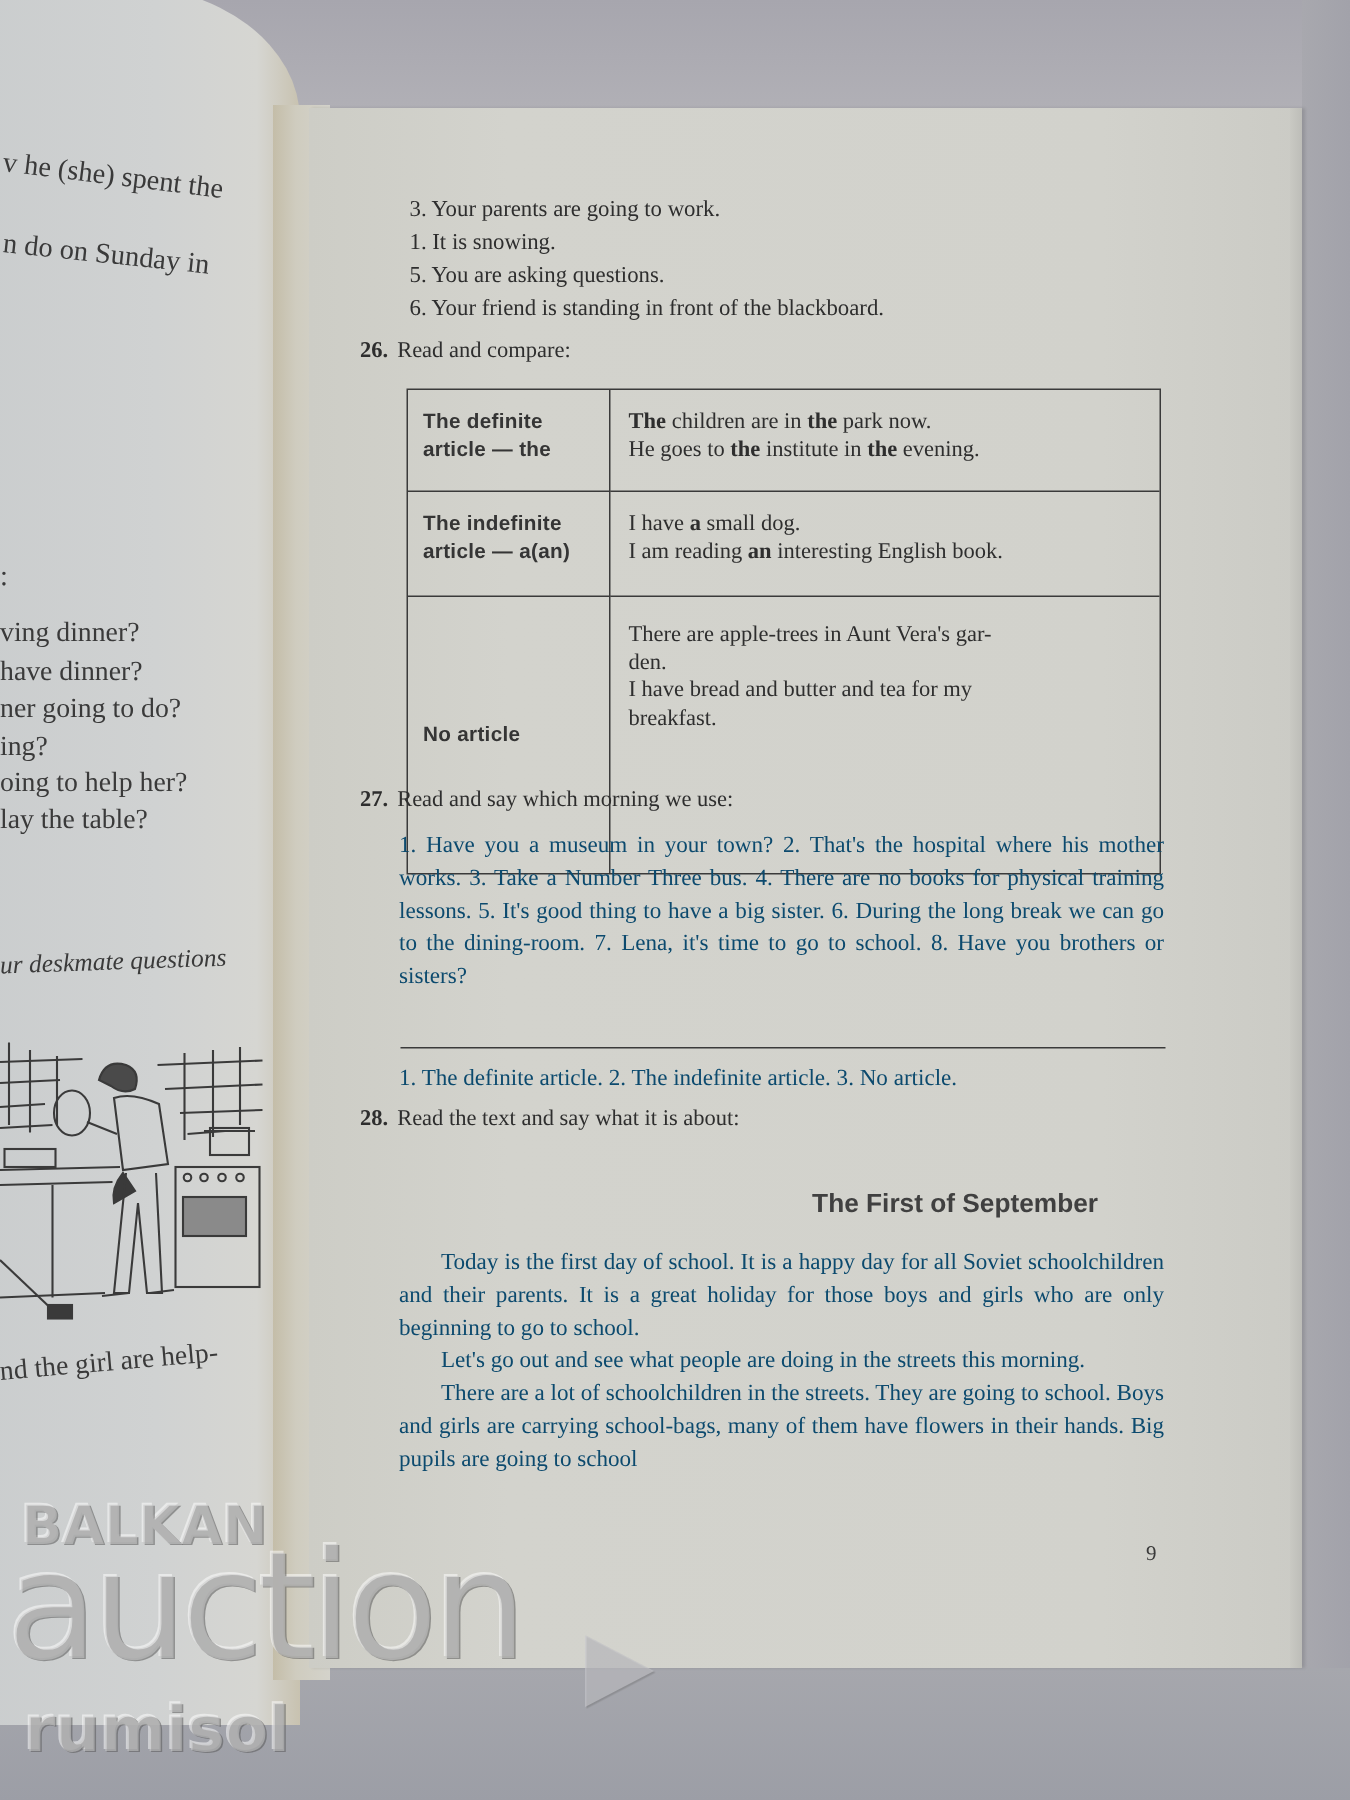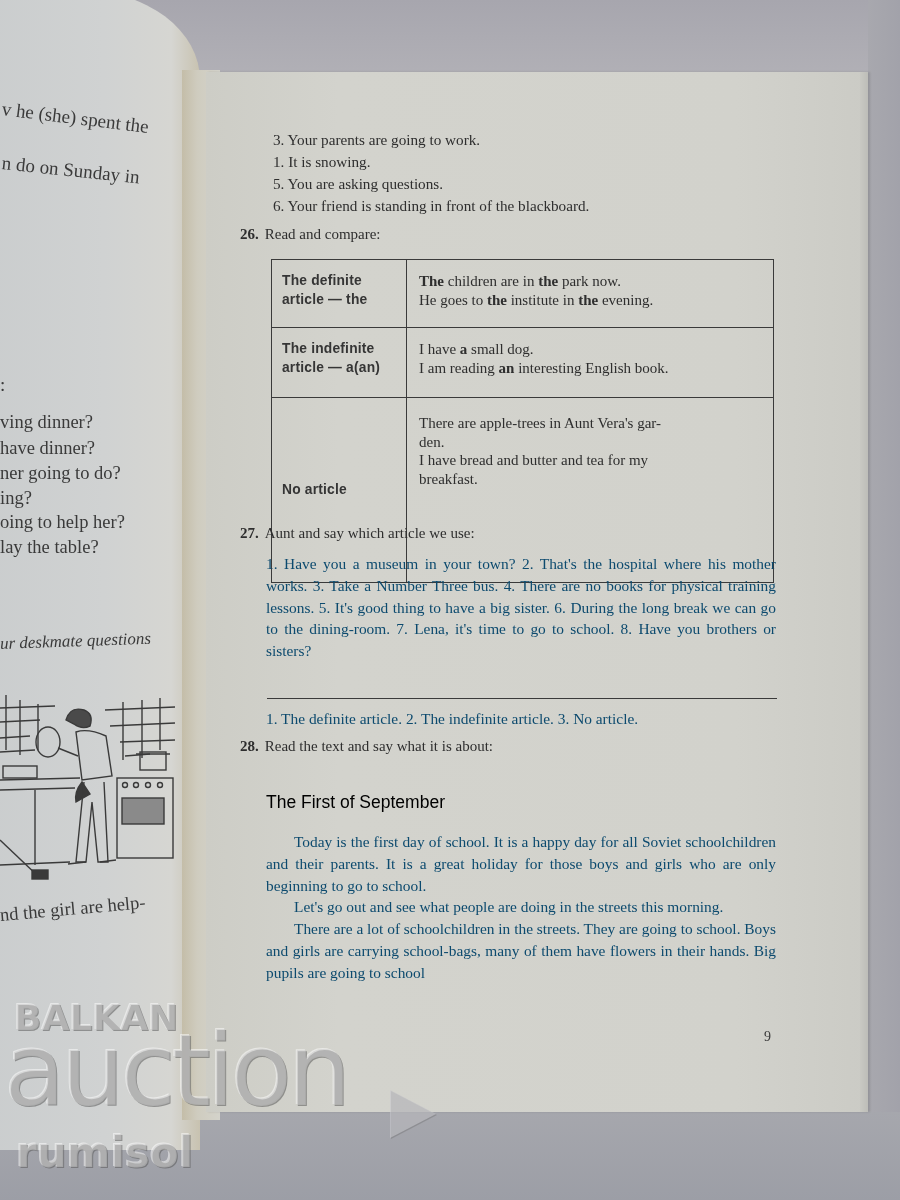--- a/index.html
+++ b/index.html
@@ -69,21 +69,21 @@
     .cell { box-sizing: border-box; border-bottom: 1.5px solid #3a3a3a; padding: 12px 8px 0 10px; font-size: 15px; line-height: 18.5px; }
     .cell.key { border-right: 1.5px solid #3a3a3a; font-family: "Liberation Sans", sans-serif; font-weight: bold; font-size: 13.8px; color: #353535; letter-spacing: 0.2px; }
     .cell.val { padding-left: 12px; }
     .row-last .cell, .cell.last { border-bottom: none; }
     .cell.key.mid { display: flex; align-items: center; padding-top: 0; }
     .b { font-weight: bold; }
 
     .para { position: absolute; left: 266px; width: 510px; font-size: 15.4px; line-height: 21.8px; text-align: justify; color: #0c4a6e; }
     .rule { position: absolute; left: 267px; top: 698px; width: 510px; height: 0; border-top: 1.5px solid #3a3a3a; }
 
-    .story-title { position: absolute; left: 266px; width: 466px; top: 792px; text-align: left; font-family: "Liberation Sans", sans-serif; font-weight: normal; font-size: 17.5px; color: #000000; }
+    .story-title { position: absolute; left: 266px; width: 466px; top: 792px; text-align: right; font-family: "Liberation Sans", sans-serif; font-weight: bold; font-size: 17.5px; color: #404040; }
     .story p { margin: 0; text-indent: 28px; }
 
     .page-number { position: absolute; left: 764px; top: 1029px; font-size: 14px; color: #3a3a3a; }
 
     
     .wm { position: absolute; font-family: "DejaVu Sans", sans-serif; font-weight: bold; color: rgba(200,200,200,0.55);
           text-shadow: 1px 1px 0 rgba(90,90,90,0.55), -1px -1px 0 rgba(255,255,255,0.5); }
     .wm-balkan { left: 14px; top: 997px; font-size: 36px; letter-spacing: 0px; }
     .wm-auction { left: 4px; top: 1012px; font-size: 100px; letter-spacing: -4px; font-weight: normal; }
     .wm-rumisol { left: 16px; top: 1128px; font-size: 42px; }
@@ -199,21 +199,21 @@
   </div>
   <div class="cell val last" style="padding-top:16px">
       <div><span>There are apple-trees in Aunt Vera's gar-</span></div>
       <div><span>den.</span></div>
       <div><span>I have bread and butter and tea for my</span></div>
       <div><span>breakfast.</span></div>
     </div>
 </div>
 
 <div class="ex-head" style="top:525px">
-  <span class="ex-num">27.</span><span class="ex-instr">Aunt and say which article we use:</span>
+  <span class="ex-num">27.</span><span class="ex-instr">Read and say which morning we use:</span>
 </div>
 <div class="para" style="top:553px; text-align-last: left;">1. Have you a museum in your town? 2. That's the hospital where his mother works. 3. Take a Number Three bus. 4. There are no books for physical training lessons. 5. It's good thing to have a big sister. 6. During the long break we can go to the dining-room. 7. Lena, it's time to go to school. 8. Have you brothers or sisters?</div>
 <div class="rule"></div>
 <div class="para" style="top:708px; white-space:nowrap;">1. The definite article. 2. The indefinite article. 3. No article.</div>
 
 <div class="ex-head" style="top:738px">
   <span class="ex-num">28.</span><span class="ex-instr">Read the text and say what it is about:</span>
 </div>
 
 <div class="story-title">The First of September</div>

